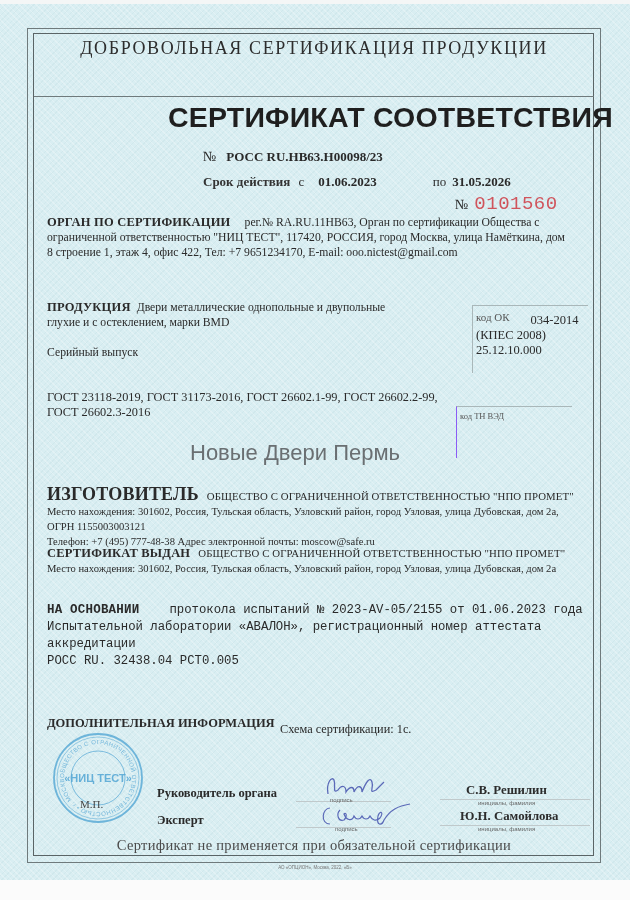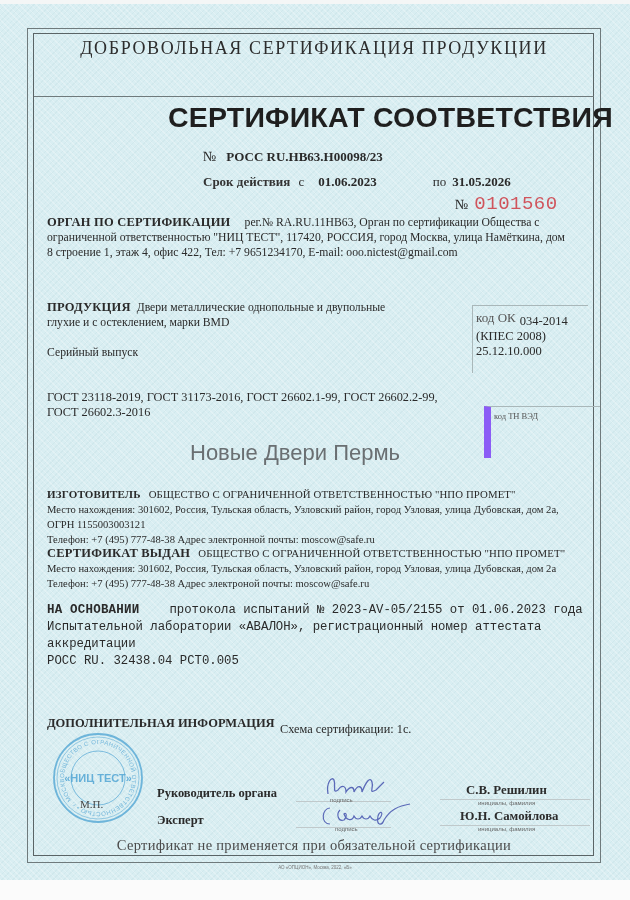--- a/index.html
+++ b/index.html
@@ -56,35 +56,35 @@
     .caps-sm { font-size: 10.8px; letter-spacing: 0.1px; }
     .org { top: 215px; width: 520px; }
     .org .caps { margin-right: 14px; }
     .prod { top: 300px; width: 370px; }
     .prod .caps { margin-right: 6px; }
     .code-box {
       left: 472px; top: 305px; width: 116px; height: 68px;
       border-top: 1px solid #a9b7b9; border-left: 1px solid #a9b7b9;
       font-size: 12.5px; line-height: 15px; padding: 4px 0 0 3px;
     }
-    .code-box .klbl { font-size: 13px; color: #555; margin-right: 4px; vertical-align: 3px; }
+    .code-box .klbl { font-size: 11px; color: #555; margin-right: 21px; vertical-align: 3px; }
     .code-box2 {
-      left: 484px; top: 406px; width: 116px; height: 52px;
-      border-top: 1px solid #a9b7b9; border-left: 7px solid #8b5cf6;
+      left: 456px; top: 406px; width: 116px; height: 52px;
+      border-top: 1px solid #a9b7b9; border-left: 1px solid #8b5cf6;
       padding: 4px 0 0 3px; font-size: 8.5px; color: #555;
     }
     .norm { top: 390px; width: 420px; }
     .norm .caps { display: block; margin-bottom: 3px; font-size: 12.3px; }
     .norm .docs { font-size: 12.3px; }
     .watermark {
       left: 190px; top: 440px;
       font-family: "Liberation Sans", sans-serif; font-size: 22px; color: #6a6f72;
     }
     .mfr { top: 487px; width: 540px; font-size: 10.6px; line-height: 15px; }
-    .mfr .caps { font-size: 11px; margin-right: 8px; }
+    .mfr .caps { font-size: 18px; margin-right: 8px; }
     .issued { top: 546px; width: 540px; font-size: 10.6px; line-height: 15px; }
     .issued .caps { font-size: 12.5px; margin-right: 8px; }
     .basis { top: 602px; width: 540px; font-size: 12.3px; line-height: 17px; font-family: Liberation Mono, monospace; }
     .basis .caps { font-size: 12.5px; margin-right: 30px; }
     .addinfo-lbl { left: 47px; top: 716px; font-weight: bold; font-size: 12.5px; }
     .addinfo-val { left: 280px; top: 722px; font-size: 12.3px; }
     .stamp { left: 52px; top: 732px; width: 92px; height: 92px; }
     .mp { left: 80px; top: 798px; font-size: 11px; color: #444; }
     .head-lbl { left: 157px; top: 786px; font-weight: bold; font-size: 12.5px; }
     .exp-lbl { left: 157px; top: 813px; font-weight: bold; font-size: 12.5px; }
@@ -153,21 +153,20 @@
 <div class="abs block mfr">
   <span class="caps">ИЗГОТОВИТЕЛЬ</span><span class="caps-sm">ОБЩЕСТВО С ОГРАНИЧЕННОЙ ОТВЕТСТВЕННОСТЬЮ "НПО ПРОМЕТ"</span><br>
   <span>Место нахождения: 301602, Россия, Тульская область, Узловский район, город Узловая, улица Дубовская, дом 2а,</span><br>
   <span>ОГРН 1155003003121</span><br>
   <span>Телефон: +7 (495) 777-48-38 Адрес электронной почты: moscow@safe.ru</span>
 </div>
 
 <div class="abs block issued">
   <span class="caps">СЕРТИФИКАТ ВЫДАН</span><span class="caps-sm">ОБЩЕСТВО С ОГРАНИЧЕННОЙ ОТВЕТСТВЕННОСТЬЮ "НПО ПРОМЕТ"</span><br>
   <span>Место нахождения: 301602, Россия, Тульская область, Узловский район, город Узловая, улица Дубовская, дом 2а</span><br>
-  <span>Телефон: +7 (495) 777-48-38 Адрес электроной почты: moscow@safe.ru</span>
 </div>
 
 <div class="abs block basis">
   <span class="caps">НА ОСНОВАНИИ</span><span>протокола испытаний № 2023-AV-05/2155 от 01.06.2023 года</span><br>
   <span>Испытательной лаборатории «АВАЛОН», регистрационный номер аттестата аккредитации</span><br>
   <span>РОСС RU. 32438.04 РСТ0.005</span>
 </div>
 
 <div class="abs addinfo-lbl">ДОПОЛНИТЕЛЬНАЯ ИНФОРМАЦИЯ</div>
 <div class="abs addinfo-val">Схема сертификации: 1с.</div>

